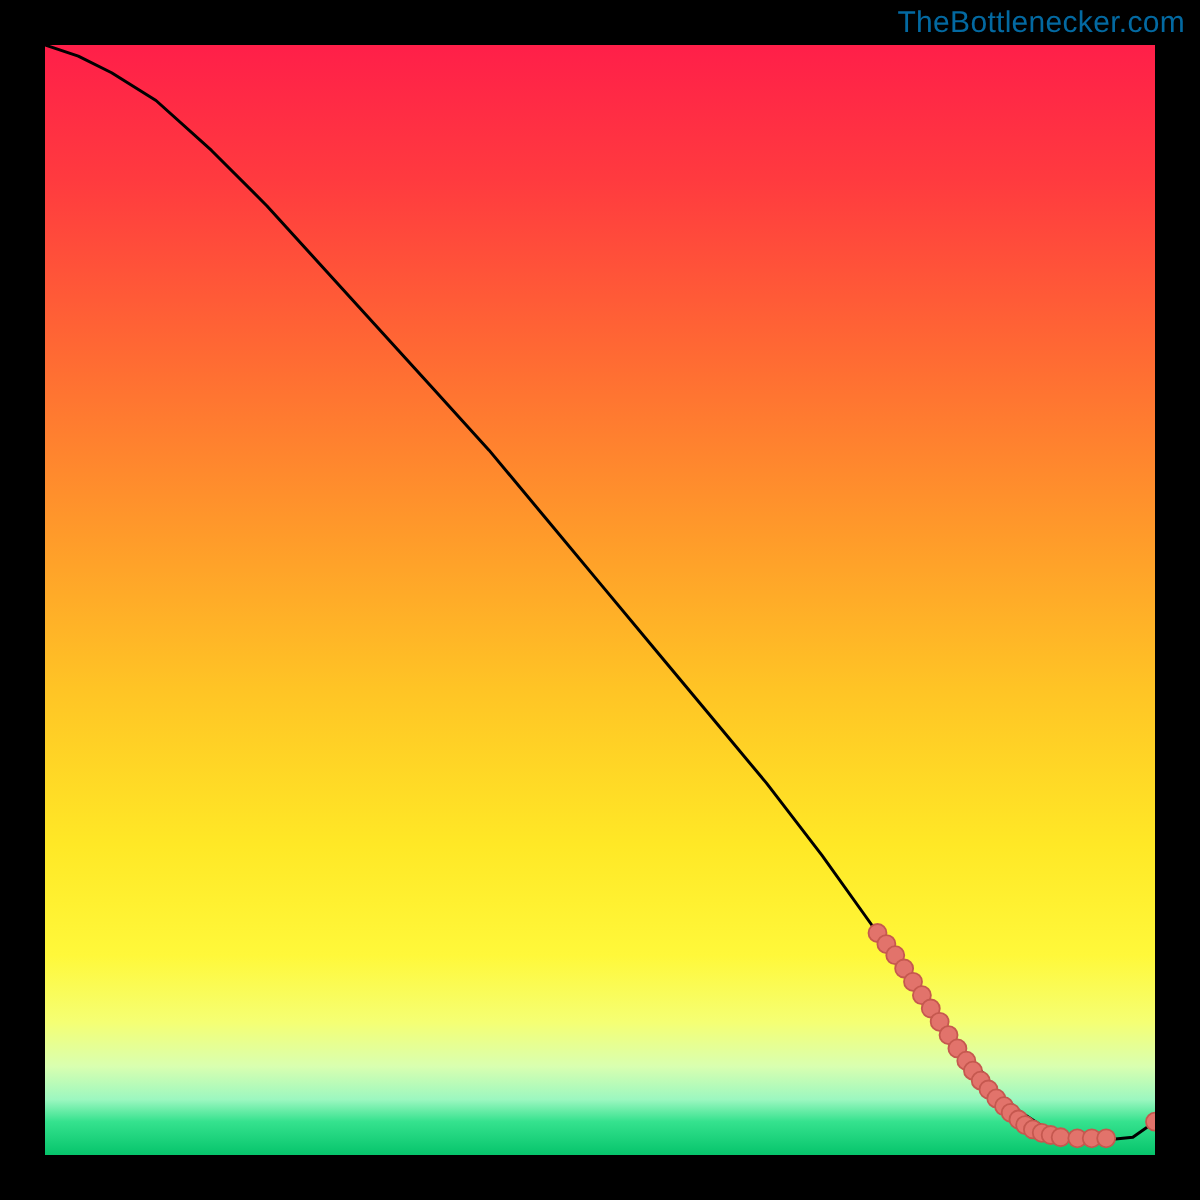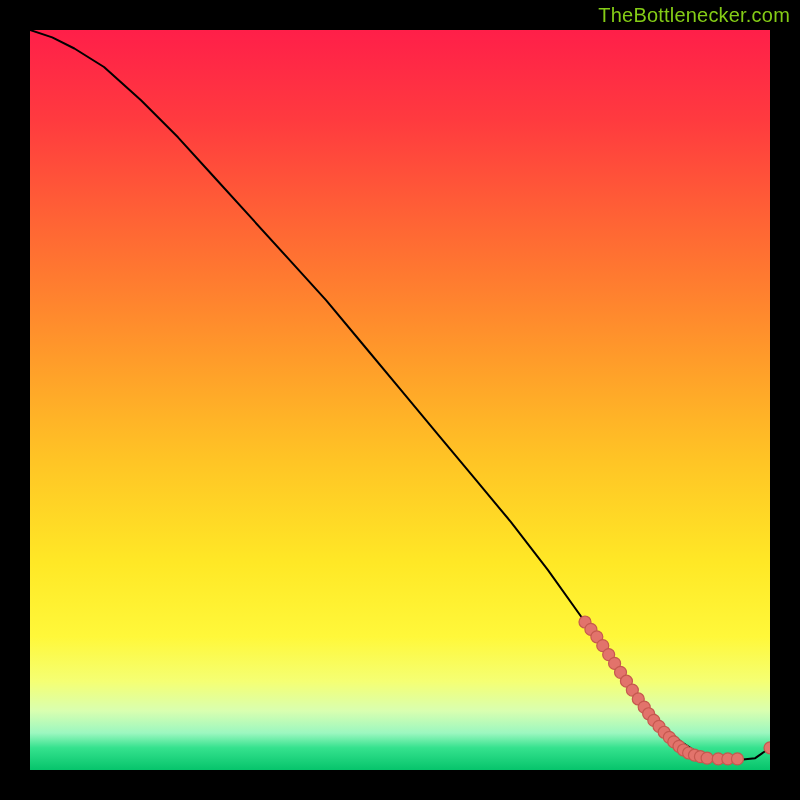--- a/index.html
+++ b/index.html
@@ -13,21 +13,21 @@
   }
   .frame {
     position: relative;
     width: 800px;
     height: 800px;
   }
   .watermark {
     position: absolute;
     top: 4px;
     right: 10px;
-    color: #84cc16;
+    color: #0369a1;
     font-size: 20px;
     font-weight: 500;
     letter-spacing: 0.2px;
     z-index: 20;
   }
   .plot {
     position: absolute;
     left: 30px;
     top: 30px;
     width: 740px;

